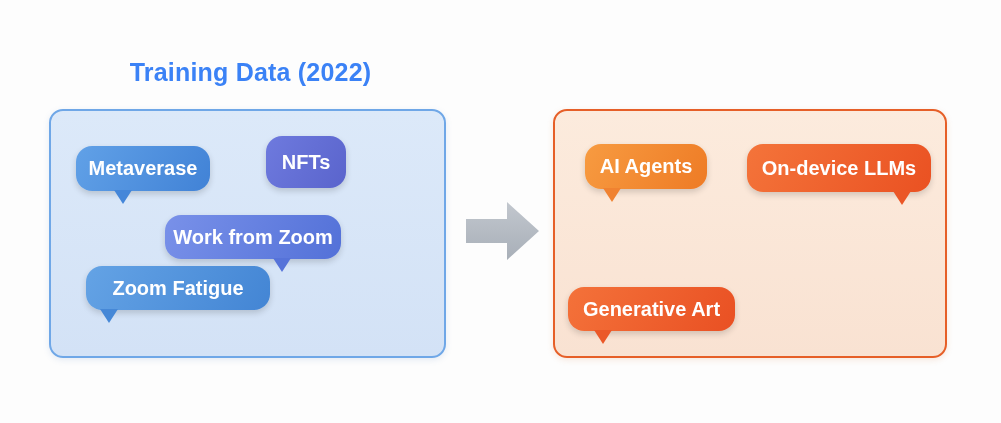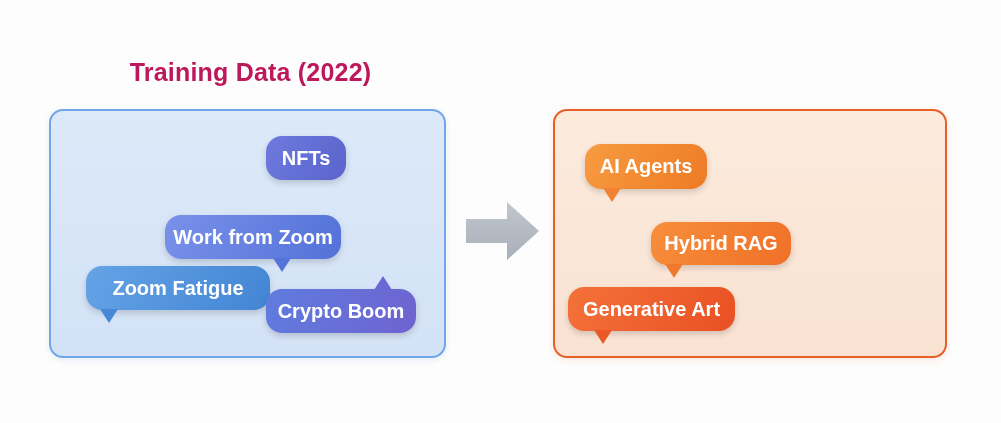--- a/index.html
+++ b/index.html
@@ -8,21 +8,21 @@
     background:#fdfdfd;
   }
   .canvas{
     position:relative;
     width:1001px;height:423px;
     background:#fdfdfd;
     overflow:hidden;
   }
   .panel-title{
     position:absolute;top:58px;height:32px;
-    font-size:25px;font-weight:700;color:#be185d;
+    font-size:25px;font-weight:700;color:#3b82f6;
     text-align:center;letter-spacing:.2px;
   }
   .title-left{left:52px;width:397px;}
   .title-right{left:553px;width:394px;}
   .panel{
     position:absolute;top:109px;height:249px;
     border-radius:14px;border:2px solid;
     box-sizing:border-box;
   }
   .panel-left{
@@ -56,21 +56,21 @@
     border-left:9px solid transparent;
     border-right:9px solid transparent;
   }
   .tail-b::after{bottom:-13px;border-top:14px solid var(--tail);}
   .tail-t::after{top:-13px;border-bottom:14px solid var(--tail);}
   .no-tail::after{display:none;}
   
   .b-metaverase{left:76px;top:146px;width:134px;height:45px;
     background:linear-gradient(120deg,#61a1e7,#4182d6);--tail:#4486d9;}
   .b-metaverase::after{left:38px;}
-  .b-nfts{left:266px;top:136px;width:80px;height:44px;
+  .b-nfts{left:266px;top:136px;width:80px;height:52px;
     background:linear-gradient(120deg,#6e7ade,#5a64cc);}
   .b-wfh{left:165px;top:215px;width:176px;height:44px;
     background:linear-gradient(115deg,#7991e9,#5371d8);--tail:#5673d9;}
   .b-wfh::after{left:108px;}
   .b-zoom{left:86px;top:266px;width:184px;height:44px;
     background:linear-gradient(120deg,#64a3e5,#4385d4);--tail:#4688d7;}
   .b-zoom::after{left:14px;}
   .b-crypto{left:266px;top:289px;width:150px;height:44px;
     background:linear-gradient(110deg,#5f7cde,#6f63d0);--tail:#6a68d4;}
   .b-crypto::after{left:108px;}
@@ -105,36 +105,36 @@
   <svg class="arrow" viewBox="0 0 73 58" aria-hidden="true">
     <defs>
       <linearGradient id="ag" x1="0" y1="0" x2="0" y2="1">
         <stop offset="0" stop-color="#c2c7ce"></stop>
         <stop offset="1" stop-color="#a8afb8"></stop>
       </linearGradient>
     </defs>
     <polygon points="0,17 41,17 41,0 73,29 41,58 41,41 0,41" fill="url(#ag)"></polygon>
   </svg>
 
+  <div class="bubble b-metaverase tail-b">
+    <span>Metaverase</span>
+  </div>
   <div class="bubble b-nfts no-tail">
     <span>NFTs</span>
   </div>
   <div class="bubble b-wfh tail-b">
     <span>Work from Zoom</span>
   </div>
   <div class="bubble b-zoom tail-b">
     <span>Zoom Fatigue</span>
   </div>
-  <div class="bubble b-crypto tail-t">
-    <span>Crypto Boom</span>
-  </div>
 
   <div class="bubble b-agents tail-b">
     <span>AI Agents</span>
   </div>
-  <div class="bubble b-rag tail-b">
-    <span>Hybrid RAG</span>
+  <div class="bubble b-llms tail-b">
+    <span>On-device LLMs</span>
   </div>
   <div class="bubble b-genart tail-b">
     <span>Generative Art</span>
   </div>
 
 </div>
 
 </body></html>

